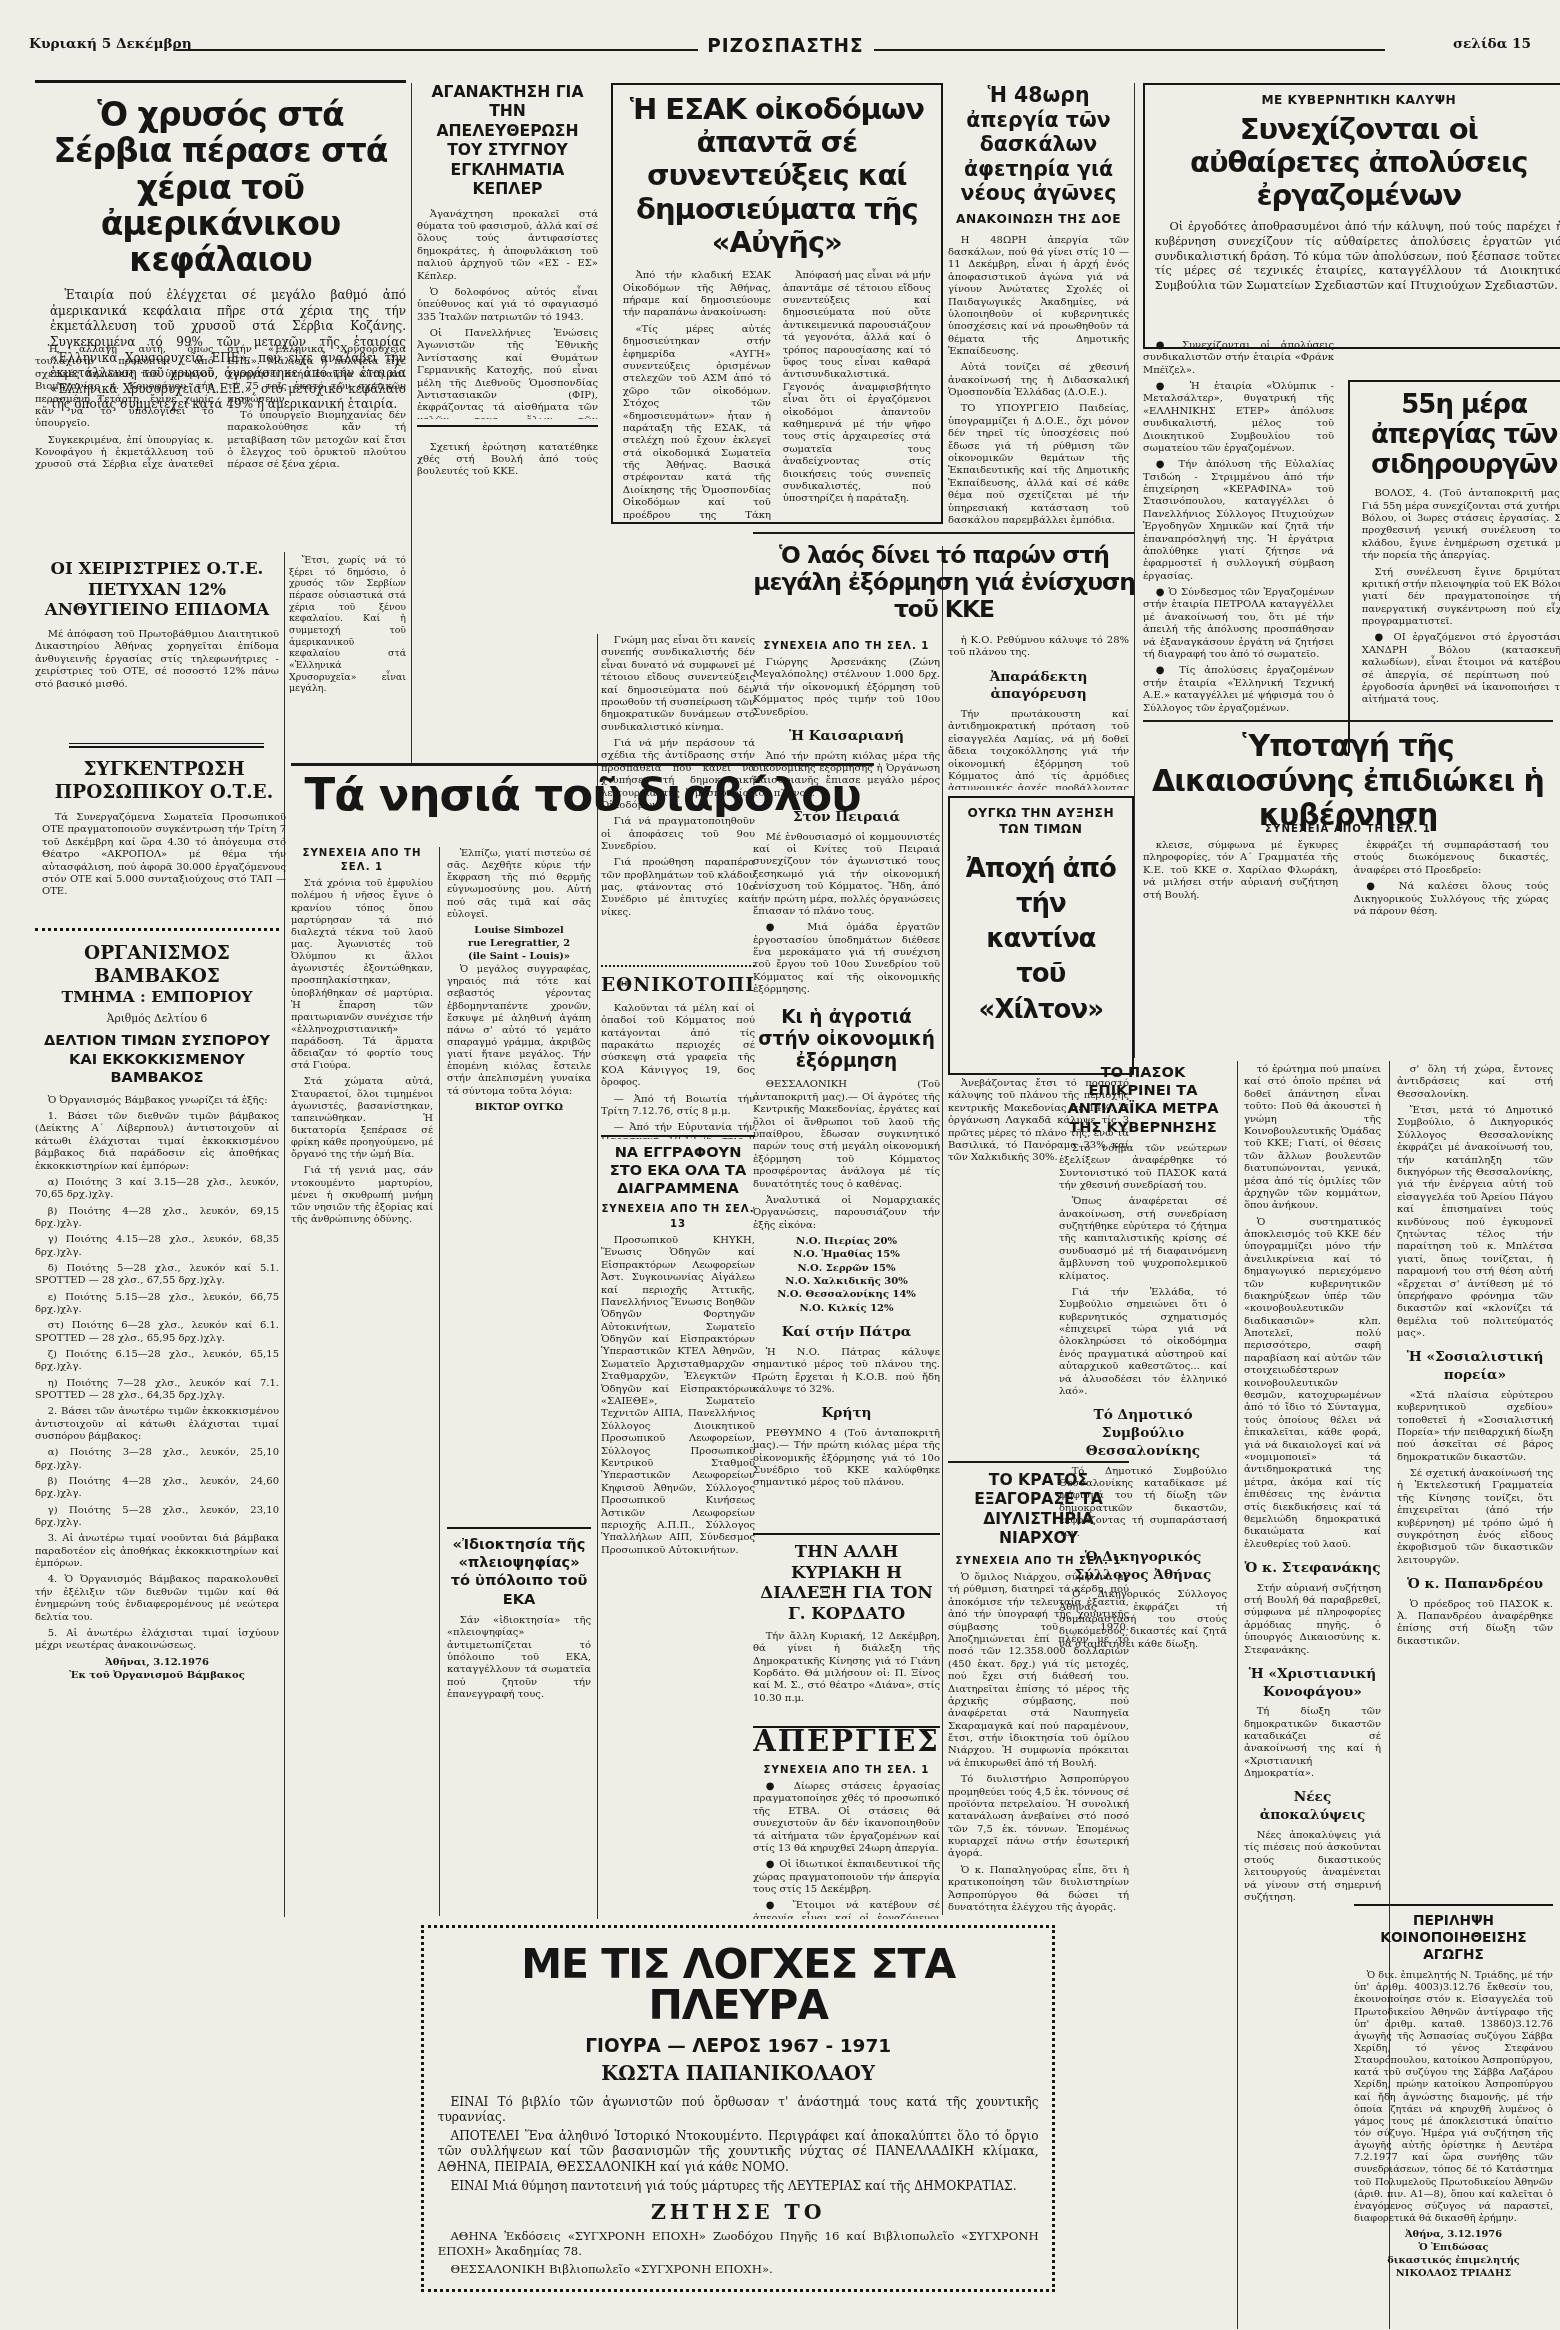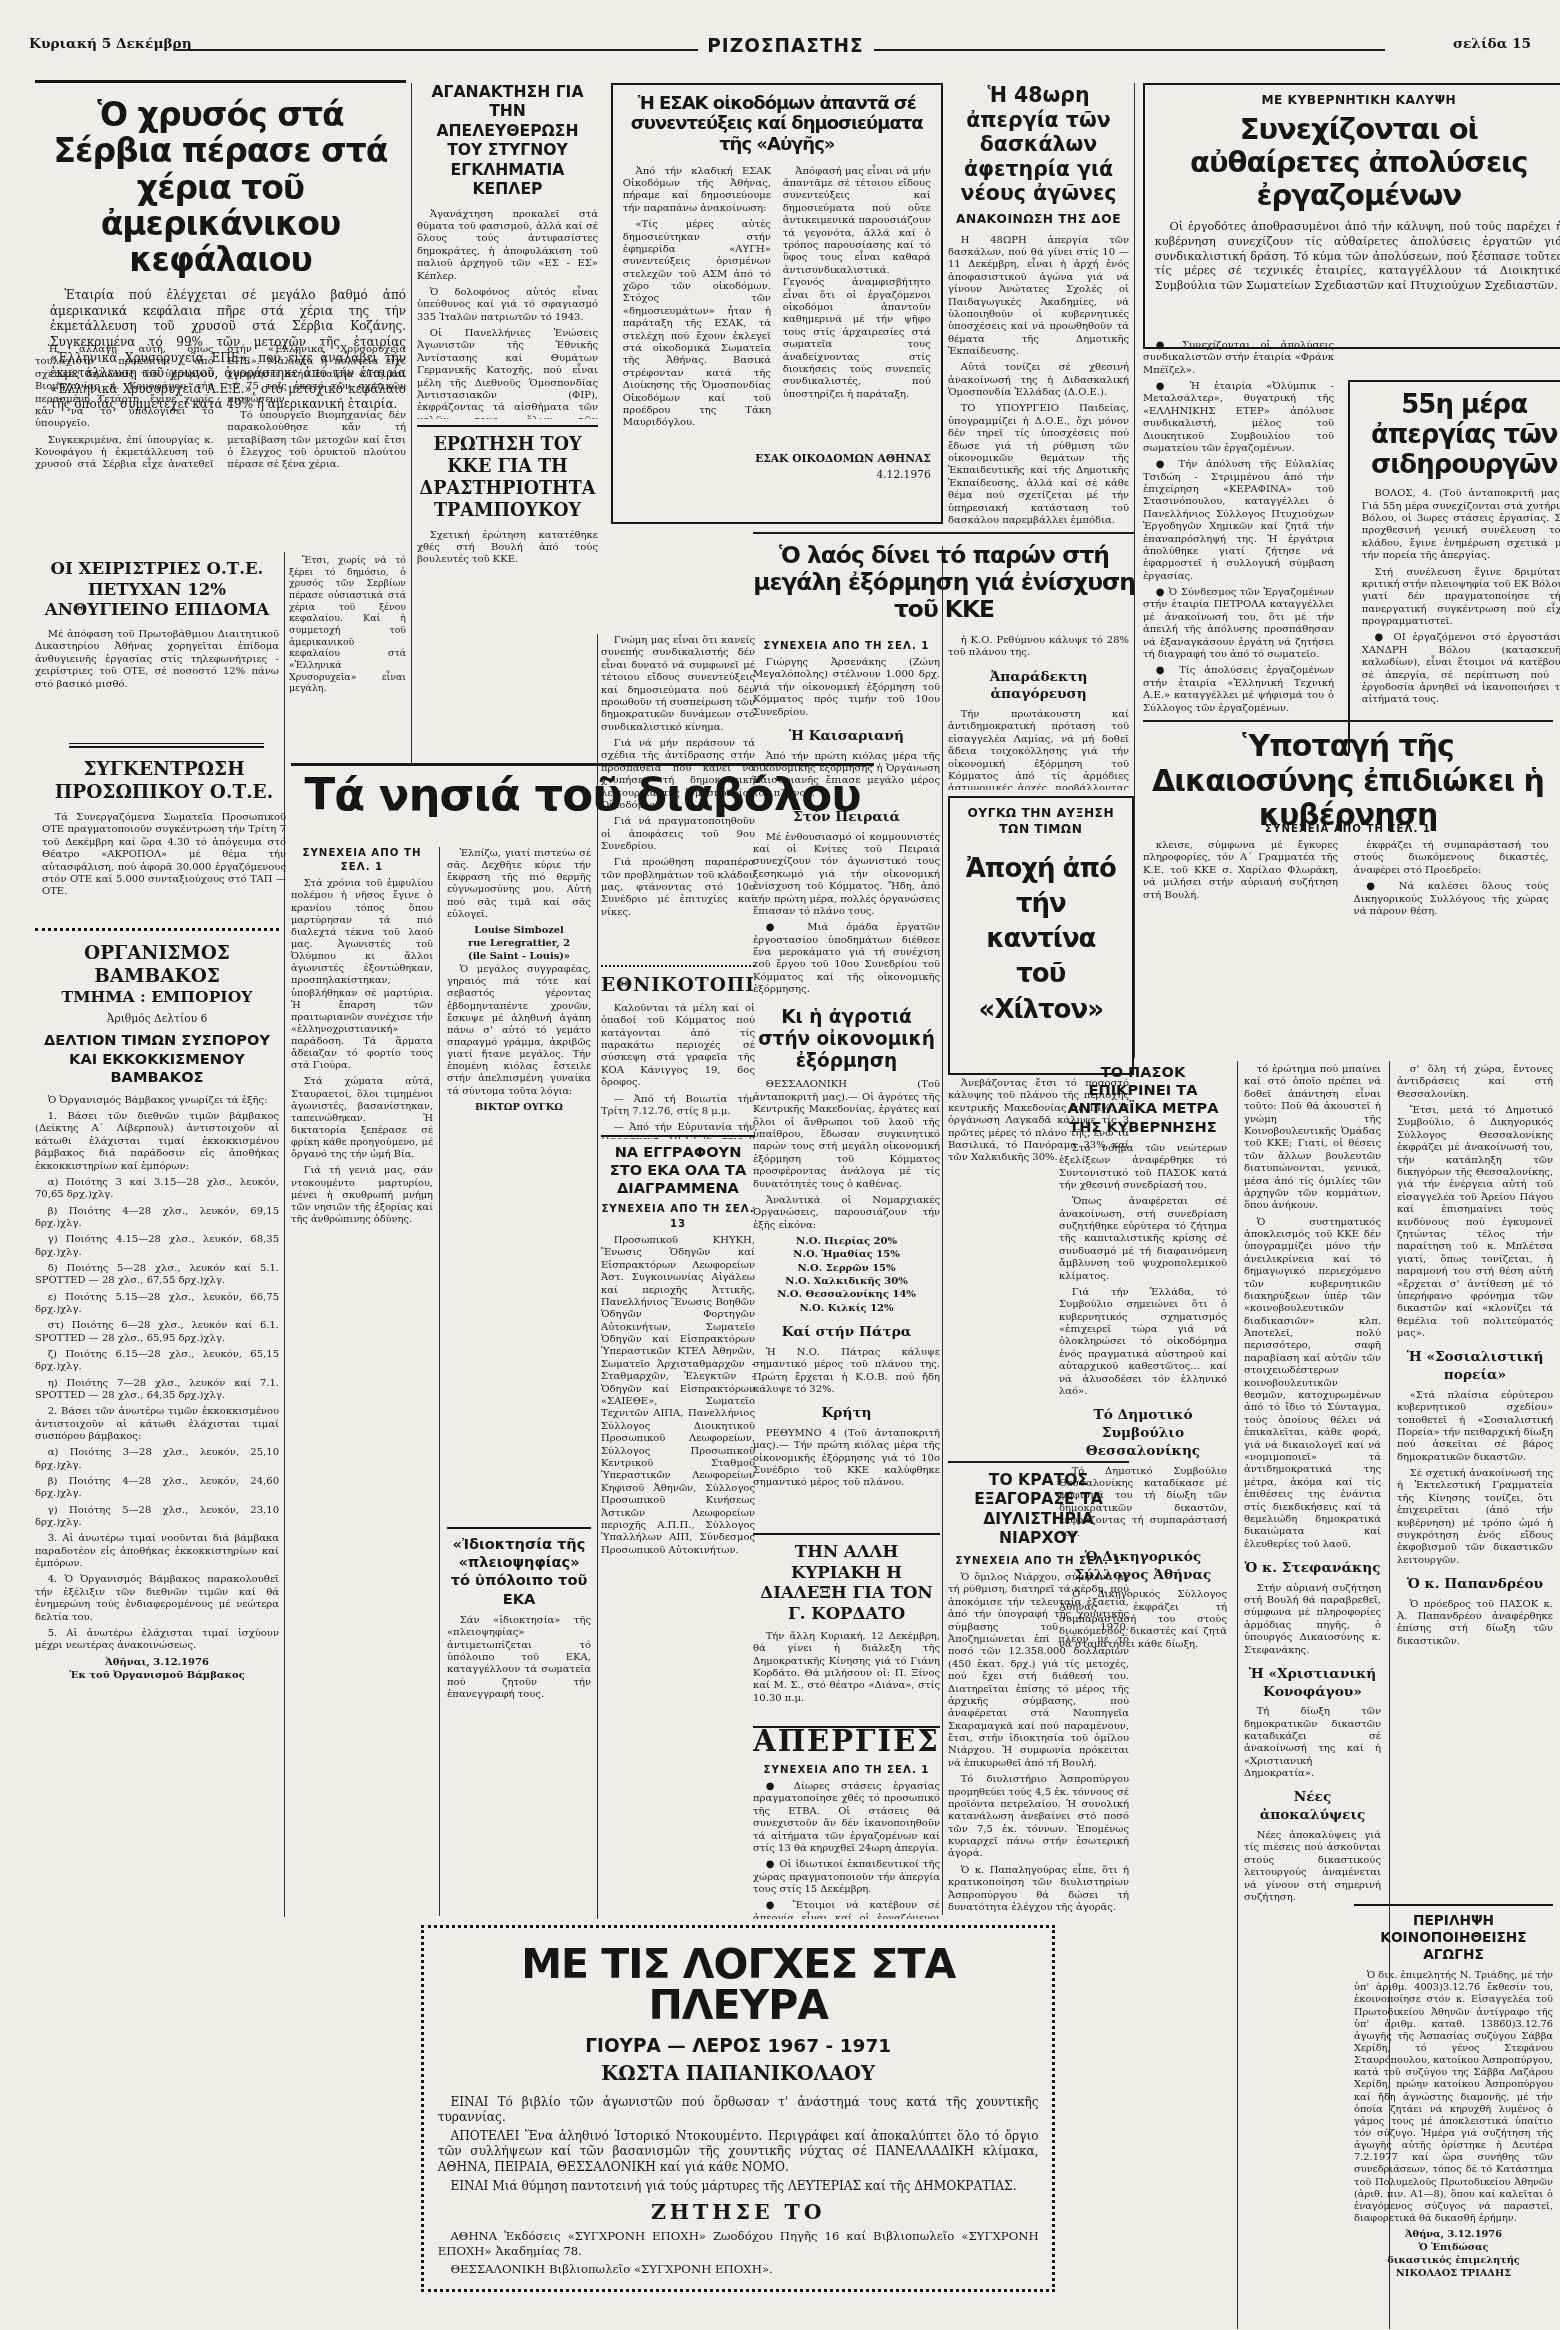--- a/index.html
+++ b/index.html
@@ -114,28 +114,27 @@
   <div class="blk" style="left:417px;top:83px;width:181px;height:336px;">
     <div class="h-sm" style="font-size:15.6px;">ΑΓΑΝΑΚΤΗΣΗ ΓΙΑ ΤΗΝ ΑΠΕΛΕΥΘΕΡΩΣΗ ΤΟΥ ΣΤΥΓΝΟΥ ΕΓΚΛΗΜΑΤΙΑ ΚΕΠΛΕΡ</div>
     <div class="bd" style="margin-top:7.8px;">
         <p>Ἀγανάχτηση προκαλεῖ στά θύματα τοῦ φασισμοῦ, ἀλλά καί σέ ὅλους τούς ἀντιφασίστες δημοκράτες, ἡ ἀποφυλάκιση τοῦ παλιοῦ ἀρχηγοῦ τῶν «ΕΣ - ΕΣ» Κέπλερ.</p>
         <p>Ὁ δολοφόνος αὐτός εἶναι ὑπεύθυνος καί γιά τό σφαγιασμό 335 Ἰταλῶν πατριωτῶν τό 1943.</p>
         <p>Οἱ Πανελλήνιες Ἑνώσεις Ἀγωνιστῶν τῆς Ἐθνικῆς Ἀντίστασης καί Θυμάτων Γερμανικῆς Κατοχῆς, πού εἶναι μέλη τῆς Διεθνοῦς Ὁμοσπονδίας Ἀντιστασιακῶν (ΦΙΡ), ἐκφράζοντας τά αἰσθήματα τῶν μελῶν τους, ὅλων τῶν ἀντιστασιακῶν τῆς χώρας μας, ὑψώνουν φωνή διαμαρτυρίας γιά τήν ἀπελευθέρωση τοῦ στυγνοῦ ἐγκληματία Κέπλερ καί γιά τήν ἀτιμωρησία τῶν δημίων τῶν λαῶν τῆς Εὐρώπης καί τοῦ λαοῦ μας.</p>
       </div>
   </div>
 
   <div class="blk" style="left:417px;top:425px;width:181px;height:339px;border-top:2.9px double #161616;padding-top:5.9px;">
-    <div class="h-serif" style="font-size:17.6px;">ΕΡΩΤΗΣΗ ΤΟΥ ΚΚΕ ΓΙΑ ΤΗ ΔΡΑΣΤΗΡΙΟΤΗΤΑ ΤΡΑΜΠΟΥΚΟΥ</div>
     <div class="bd" style="margin-top:7.8px;">
         <p>Σχετική ἐρώτηση κατατέθηκε χθές στή Βουλή ἀπό τούς βουλευτές τοῦ ΚΚΕ.</p>
       </div>
   </div>
 
   <div class="blk boxed" style="left:611px;top:83px;width:308px;height:421px;">
-    <div class="h-big" style="font-size:18px;">Ἡ ΕΣΑΚ οἰκοδόμων ἀπαντᾶ σέ συνεντεύξεις καί δημοσιεύματα τῆς «Αὐγῆς»</div>
+    <div class="h-big" style="font-size:29px;">Ἡ ΕΣΑΚ οἰκοδόμων ἀπαντᾶ σέ συνεντεύξεις καί δημοσιεύματα τῆς «Αὐγῆς»</div>
     <div class="bd" style="margin-top:9.8px;height:283px;column-count:2;column-gap:11.7px;">
         <p>Ἀπό τήν κλαδική ΕΣΑΚ Οἰκοδόμων τῆς Ἀθήνας, πήραμε καί δημοσιεύουμε τήν παραπάνω ἀνακοίνωση:</p>
         <p>«Τίς μέρες αὐτές δημοσιεύτηκαν στήν ἐφημερίδα «ΑΥΓΗ» συνεντεύξεις ὁρισμένων στελεχῶν τοῦ ΑΣΜ ἀπό τό χῶρο τῶν οἰκοδόμων. Στόχος τῶν «δημοσιευμάτων» ἦταν ἡ παράταξη τῆς ΕΣΑΚ, τά στελέχη πού ἔχουν ἐκλεγεῖ στά οἰκοδομικά Σωματεῖα τῆς Ἀθήνας. Βασικά στρέφονταν κατά τῆς Διοίκησης τῆς Ὁμοσπονδίας Οἰκοδόμων καί τοῦ προέδρου της Τάκη Μαυριδόγλου.</p>
         <p>Ἀπόφασή μας εἶναι νά μήν ἀπαντᾶμε σέ τέτοιου εἴδους συνεντεύξεις καί δημοσιεύματα πού οὔτε ἀντικειμενικά παρουσιάζουν τά γεγονότα, ἀλλά καί ὁ τρόπος παρουσίασης καί τό ὕφος τους εἶναι καθαρά ἀντισυνδικαλιστικά. Γεγονός ἀναμφισβήτητο εἶναι ὅτι οἱ ἐργαζόμενοι οἰκοδόμοι ἀπαντοῦν καθημερινά μέ τήν ψῆφο τους στίς ἀρχαιρεσίες στά σωματεῖα τους ἀναδείχνοντας στίς διοικήσεις τούς συνεπεῖς συνδικαλιστές, πού ὑποστηρίζει ἡ παράταξη.</p>
       </div>
     <div class="sigline">ΕΣΑΚ ΟΙΚΟΔΟΜΩΝ ΑΘΗΝΑΣ</div>
     <div class="sigline" style="font-weight:normal;">4.12.1976</div>
   </div>
   <div class="blk bd" style="left:601px;top:634px;width:154px;height:326px;">
       <p>Γνώμη μας εἶναι ὅτι κανείς συνεπής συνδικαλιστής δέν εἶναι δυνατό νά συμφωνεῖ μέ τέτοιου εἴδους συνεντεύξεις καί δημοσιεύματα πού δέν προωθοῦν τή συσπείρωση τῶν δημοκρατικῶν δυνάμεων στό συνδικαλιστικό κίνημα.</p>

